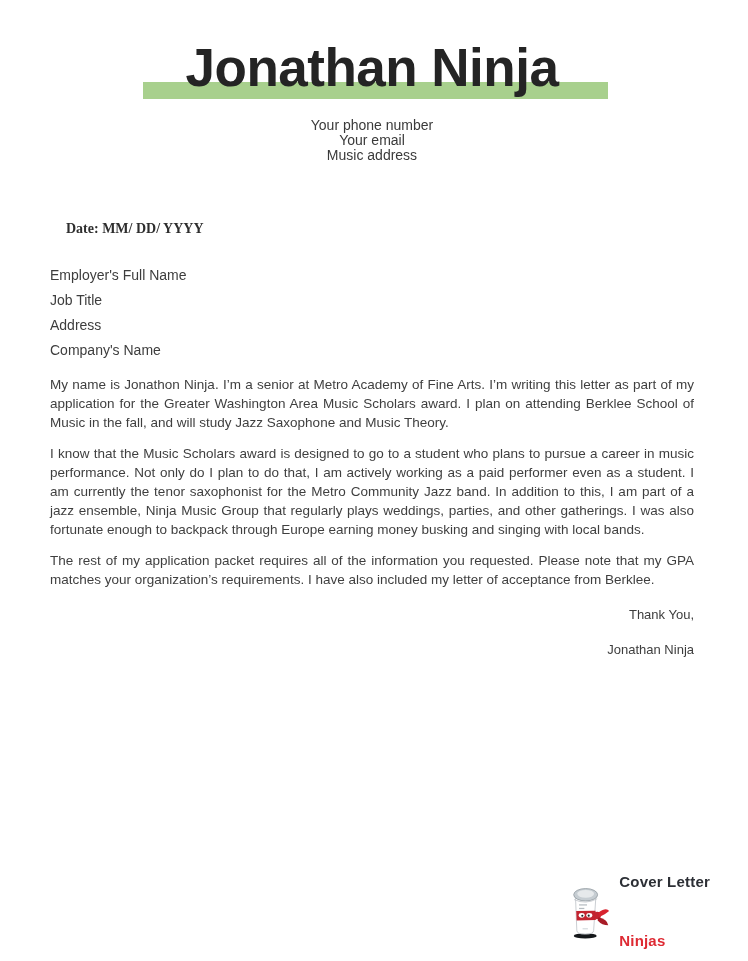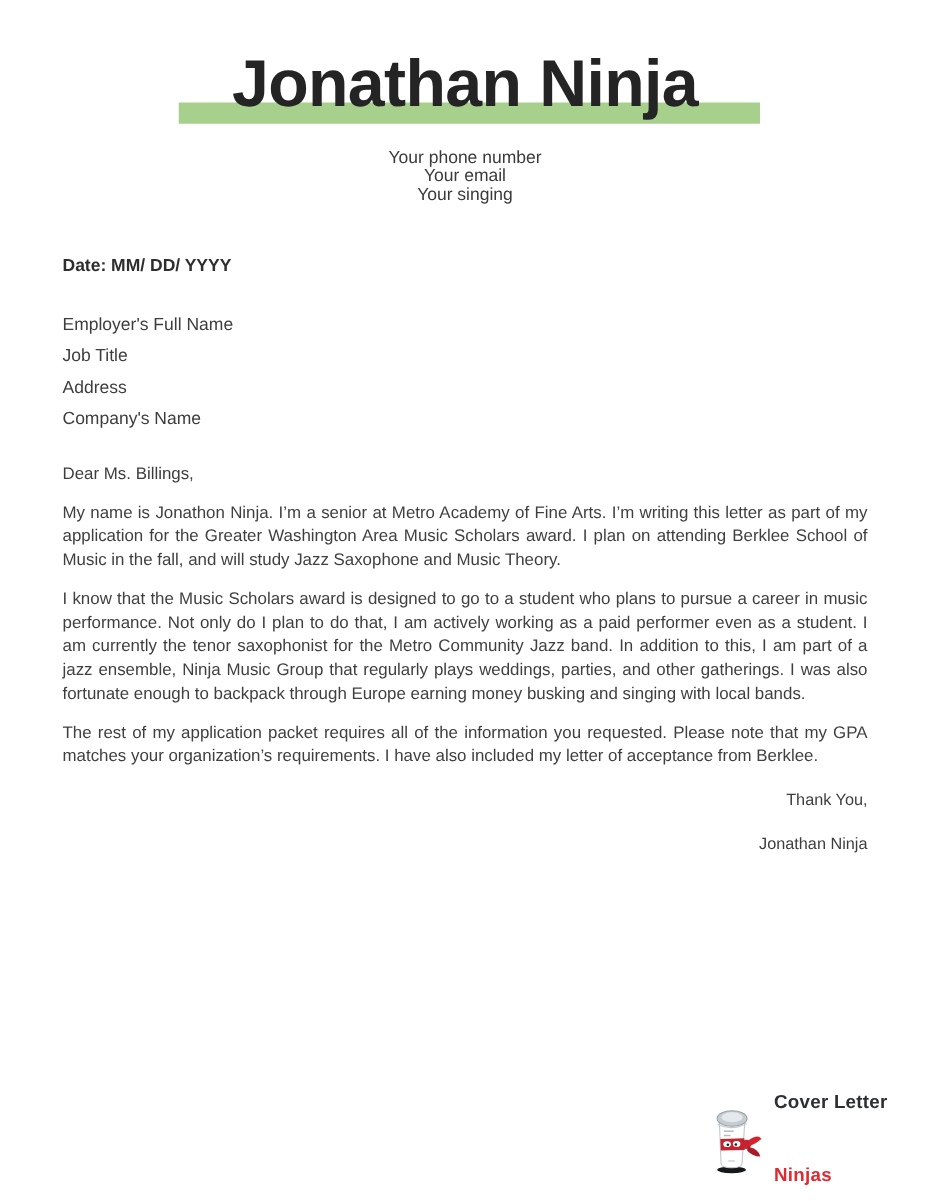--- a/index.html
+++ b/index.html
@@ -49,25 +49,26 @@
 
   
   .letter {
     position: absolute;
     left: 50px;
     right: 50px;
     top: 204px;
     color: #3d3d3d;
   }
   .date-line {
-    margin: 0;
+    margin: 16px;
     font-size: 14px;
     line-height: 17px;
     font-weight: bold;
     color: #2e2e2e;
+    font-family: Liberation Serif, serif;
   }
   .recipient { margin-top: 26px; }
   .recipient p {
     margin: 0;
     font-size: 14px;
     line-height: 25px;
     color: #3d3d3d;
   }
   .salutation {
     margin: 22px 0 0 0;
@@ -117,35 +118,34 @@
 <body>
 
 <div class="page">
 
   <header>
     <div class="green-band" style="background: rgb(168, 208, 141);"></div>
     <h1 class="applicant-name">Jonathan Ninja</h1>
     <div class="contact">
       <div>Your phone number</div>
       <div>Your email</div>
-      <div>Your singing</div>
+      <div>Music address</div>
     </div>
   </header>
 
   <main class="letter">
     <p class="date-line">Date: MM/ DD/ YYYY</p>
 
     <div class="recipient">
       <p>Employer's Full Name</p>
       <p>Job Title</p>
       <p>Address</p>
       <p>Company's Name</p>
     </div>
 
-    <p class="salutation">Dear Ms. Billings,</p>
 
     <p class="para">My name is Jonathon Ninja. I’m a senior at Metro Academy of Fine Arts. I’m writing this letter as part of my application for the Greater Washington Area Music Scholars award. I plan on attending Berklee School of Music in the fall, and will study Jazz Saxophone and Music Theory.</p>
     <p class="para">I know that the Music Scholars award is designed to go to a student who plans to pursue a career in music performance. Not only do I plan to do that, I am actively working as a paid performer even as a student. I am currently the tenor saxophonist for the Metro Community Jazz band. In addition to this, I am part of a jazz ensemble, Ninja Music Group that regularly plays weddings, parties, and other gatherings. I was also fortunate enough to backpack through Europe earning money busking and singing with local bands.</p>
     <p class="para">The rest of my application packet requires all of the information you requested. Please note that my GPA matches your organization’s requirements. I have also included my letter of acceptance from Berklee.</p>
 
     <p class="closing">Thank You,</p>
     <p class="signature">Jonathan Ninja</p>
   </main>
 
   <footer class="brand">

